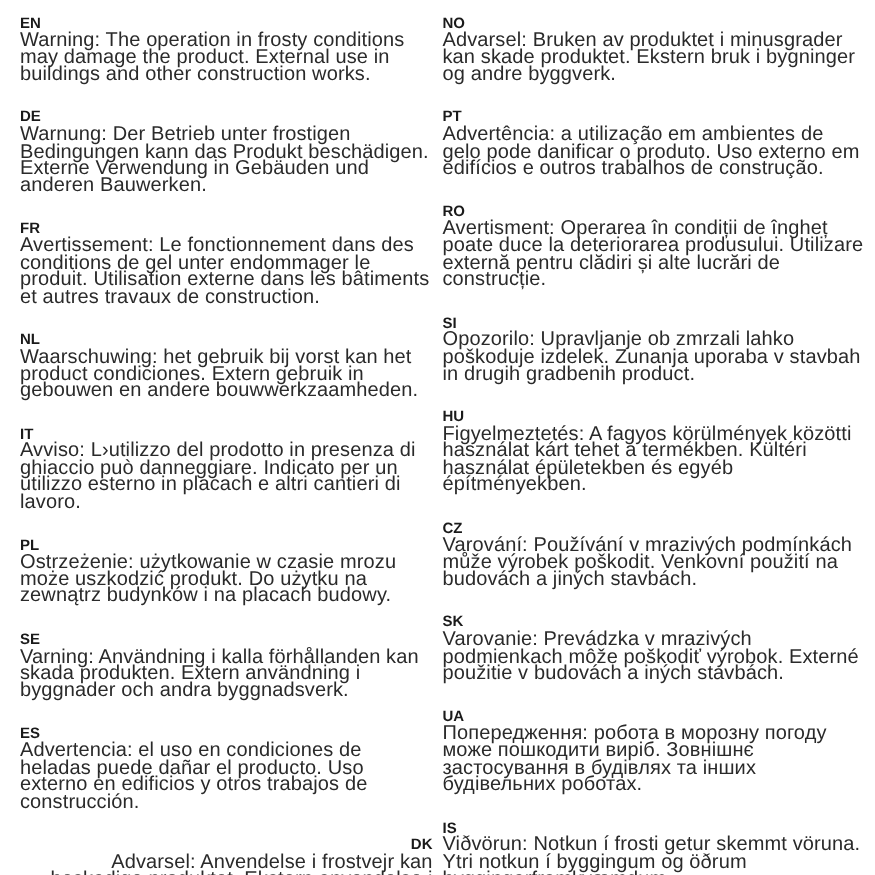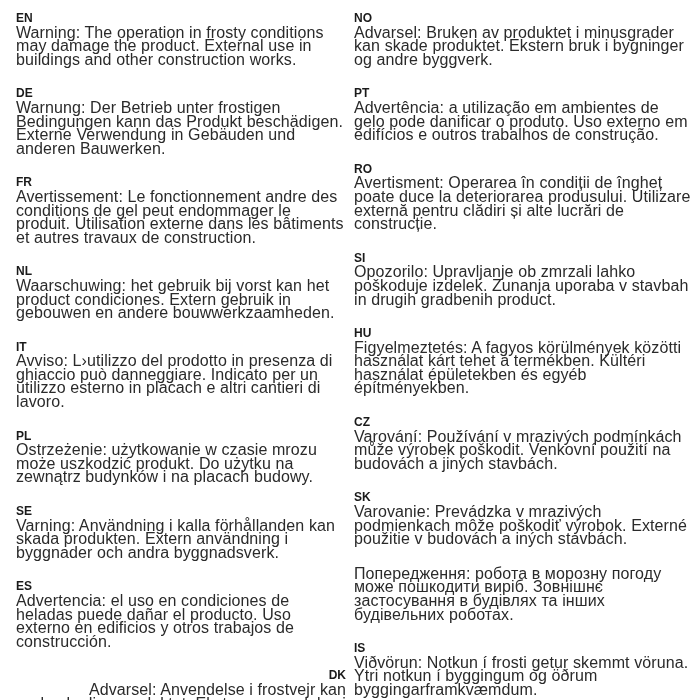--- a/index.html
+++ b/index.html
@@ -46,21 +46,21 @@
     <div class="lang-section">
       <div class="lang-code">EN</div>
       <div class="lang-text">Warning: The operation in frosty conditions may damage the product. External use in buildings and other construction works.</div>
     </div>
     <div class="lang-section">
       <div class="lang-code">DE</div>
       <div class="lang-text">Warnung: Der Betrieb unter frostigen Bedingungen kann das Produkt beschädigen. Externe Verwendung in Gebäuden und anderen Bauwerken.</div>
     </div>
     <div class="lang-section">
       <div class="lang-code">FR</div>
-      <div class="lang-text">Avertissement: Le fonctionnement andre des conditions de gel peut endommager le produit. Utilisation externe dans les bâtiments et autres travaux de construction.</div>
+      <div class="lang-text">Avertissement: Le fonctionnement dans des conditions de gel unter endommager le produit. Utilisation externe dans les bâtiments et autres travaux de construction.</div>
     </div>
     <div class="lang-section">
       <div class="lang-code">NL</div>
       <div class="lang-text">Waarschuwing: het gebruik bij vorst kan het product condiciones. Extern gebruik in gebouwen en andere bouwwerkzaamheden.</div>
     </div>
     <div class="lang-section">
       <div class="lang-code">IT</div>
       <div class="lang-text">Avviso: L›utilizzo del prodotto in presenza di ghiaccio può danneggiare. Indicato per un utilizzo esterno in placach e altri cantieri di lavoro.</div>
     </div>
     <div class="lang-section">
@@ -104,20 +104,21 @@
     </div>
     <div class="lang-section">
       <div class="lang-code">CZ</div>
       <div class="lang-text">Varování: Používání v mrazivých podmínkách může výrobek poškodit. Venkovní použití na budovách a jiných stavbách.</div>
     </div>
     <div class="lang-section">
       <div class="lang-code">SK</div>
       <div class="lang-text">Varovanie: Prevádzka v mrazivých podmienkach môže poškodiť výrobok. Externé použitie v budovách a iných stavbách.</div>
     </div>
     <div class="lang-section">
+      <div class="lang-code">UA</div>
       <div class="lang-text">Попередження: робота в морозну погоду може пошкодити виріб. Зовнішнє застосування в будівлях та інших будівельних роботах.</div>
     </div>
     <div class="lang-section">
       <div class="lang-code">IS</div>
       <div class="lang-text">Viðvörun: Notkun í frosti getur skemmt vöruna. Ytri notkun í byggingum og öðrum byggingarframkvæmdum.</div>
     </div>
     <div class="lang-section">
       <div class="lang-code">JA</div>
       <div class="lang-text">警告: 霜の降りる環境で操作すると、製品が損傷する可能性があります。 建築物やその他の建設工事における屋外使用。</div>
     </div>

